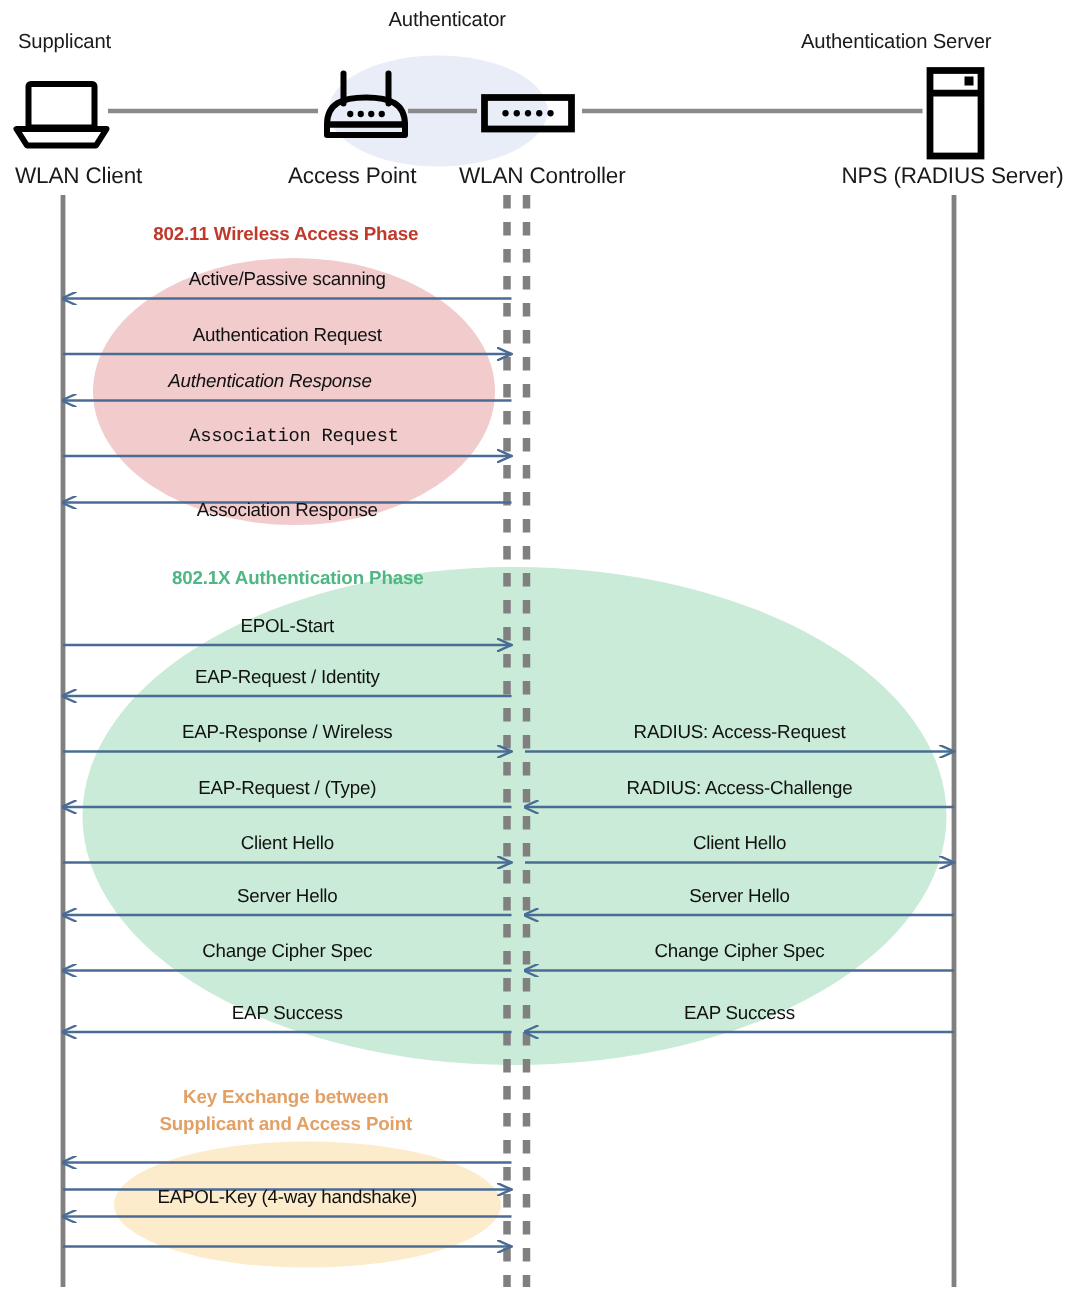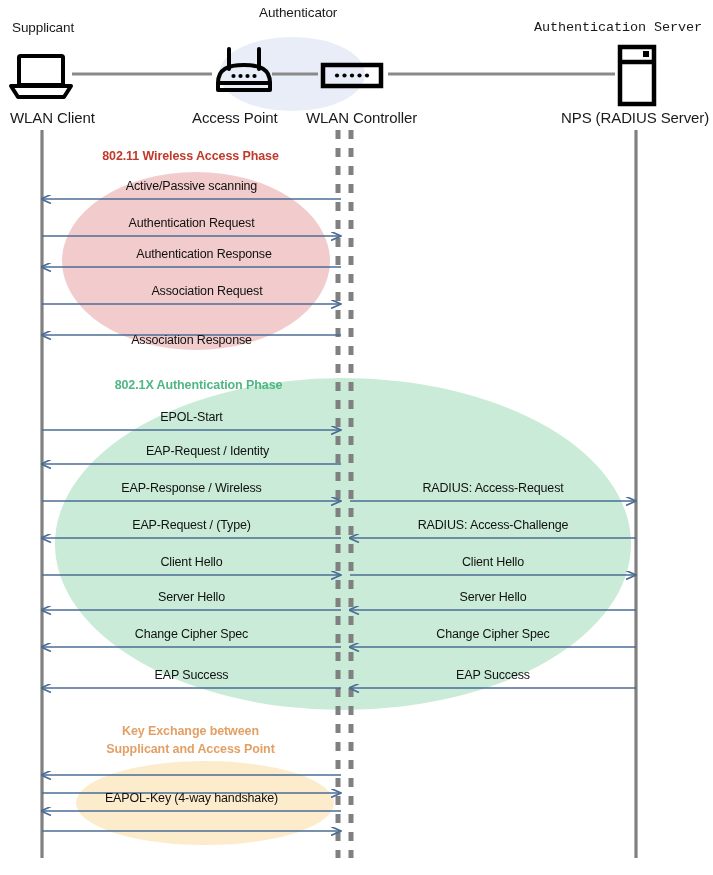--- a/index.html
+++ b/index.html
@@ -146,35 +146,35 @@
         <line x1="350" y1="575" x2="636" y2="575" stroke="#4A6C94" stroke-width="1.7" marker-end="url(#arrR)"></line>
         <line x1="350" y1="610" x2="636" y2="610" stroke="#4A6C94" stroke-width="1.7" marker-start="url(#arrL)"></line>
         <line x1="350" y1="647" x2="636" y2="647" stroke="#4A6C94" stroke-width="1.7" marker-start="url(#arrL)"></line>
         <line x1="350" y1="688" x2="636" y2="688" stroke="#4A6C94" stroke-width="1.7" marker-start="url(#arrL)"></line>
       </g>
   </svg>
 
   <div id="labels-layer">
       <div class="node-title" style="left: 12px; top: 20px;">Supplicant</div>
       <div class="node-title" style="left: 259px; top: 5px;">Authenticator</div>
-      <div class="node-title" style="left: 534px; top: 20px; font-family: Liberation Mono, monospace;">Authentication Server</div>
+      <div class="node-title" style="left: 534px; top: 20px;">Authentication Server</div>
       <div class="node-caption" style="left: 10px; top: 109px;">WLAN Client</div>
       <div class="node-caption" style="left: 192px; top: 109px;">Access Point</div>
       <div class="node-caption" style="left: 306px; top: 109px;">WLAN Controller</div>
       <div class="node-caption" style="left: 561px; top: 109px;">NPS (RADIUS Server)</div>
       <div class="phase-title" style="left: 88px; top: 147px; width: 205px; color: rgb(192, 57, 43); line-height: 18px;">802.11 Wireless Access Phase</div>
       <div class="phase-title" style="left: 96px; top: 376px; width: 205px; color: rgb(79, 183, 131); line-height: 18px;">802.1X Authentication Phase</div>
       <div class="phase-title" style="left: 88px; top: 722px; width: 205px; color: rgb(227, 160, 101); line-height: 18px;">Key Exchange between<br>Supplicant and Access Point</div>
       <div class="msg-label" style="left: 41.5px; top: 179px; width: 300px;">Active/Passive scanning</div>
       <div class="msg-label" style="left: 41.5px; top: 216px; width: 300px;">Authentication  Request</div>
-      <div class="msg-label" style="left: 54px; top: 247px; width: 300px;">Authentication  Response</div>
-      <div class="msg-label" style="left: 57px; top: 284px; width: 300px;">Association Request</div>
+      <div class="msg-label" style="left: 30px; top: 247px; width: 300px; font-style: italic;">Authentication  Response</div>
+      <div class="msg-label" style="left: 46px; top: 284px; width: 300px; font-family: Liberation Mono, monospace;">Association Request</div>
       <div class="msg-label" style="left: 41.5px; top: 333px; width: 300px; text-align: center;">Association Response</div>
       <div class="msg-label" style="left: 41.5px; top: 410px; width: 300px;">EPOL-Start</div>
-      <div class="msg-label" style="left: 41.5px; top: 444px; width: 300px; margin-left: 16px;">EAP-Request / Identity</div>
+      <div class="msg-label" style="left: 41.5px; top: 444px; width: 300px;">EAP-Request / Identity</div>
       <div class="msg-label" style="left: 41.5px; top: 481px; width: 300px;">EAP-Response / Wireless</div>
       <div class="msg-label" style="left: 41.5px; top: 518px; width: 300px;">EAP-Request / (Type)</div>
       <div class="msg-label" style="left: 41.5px; top: 555px; width: 300px;">Client Hello</div>
       <div class="msg-label" style="left: 41.5px; top: 590px; width: 300px;">Server Hello</div>
       <div class="msg-label" style="left: 41.5px; top: 627px; width: 300px;">Change Cipher Spec</div>
       <div class="msg-label" style="left: 41.5px; top: 668px; width: 300px;">EAP Success</div>
       <div class="msg-label" style="left: 41.5px; top: 791px; width: 300px;">EAPOL-Key (4-way handshake)</div>
       <div class="msg-label" style="left: 343px; top: 481px; width: 300px;">RADIUS: Access-Request</div>
       <div class="msg-label" style="left: 343px; top: 518px; width: 300px;">RADIUS: Access-Challenge</div>
       <div class="msg-label" style="left: 343px; top: 555px; width: 300px;">Client Hello</div>

